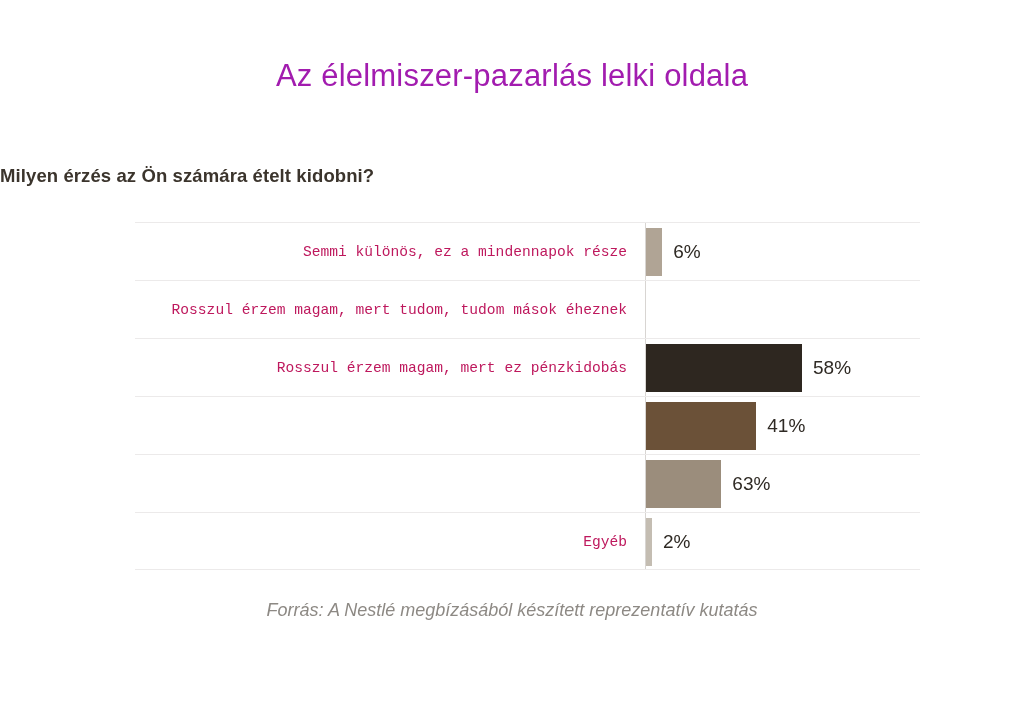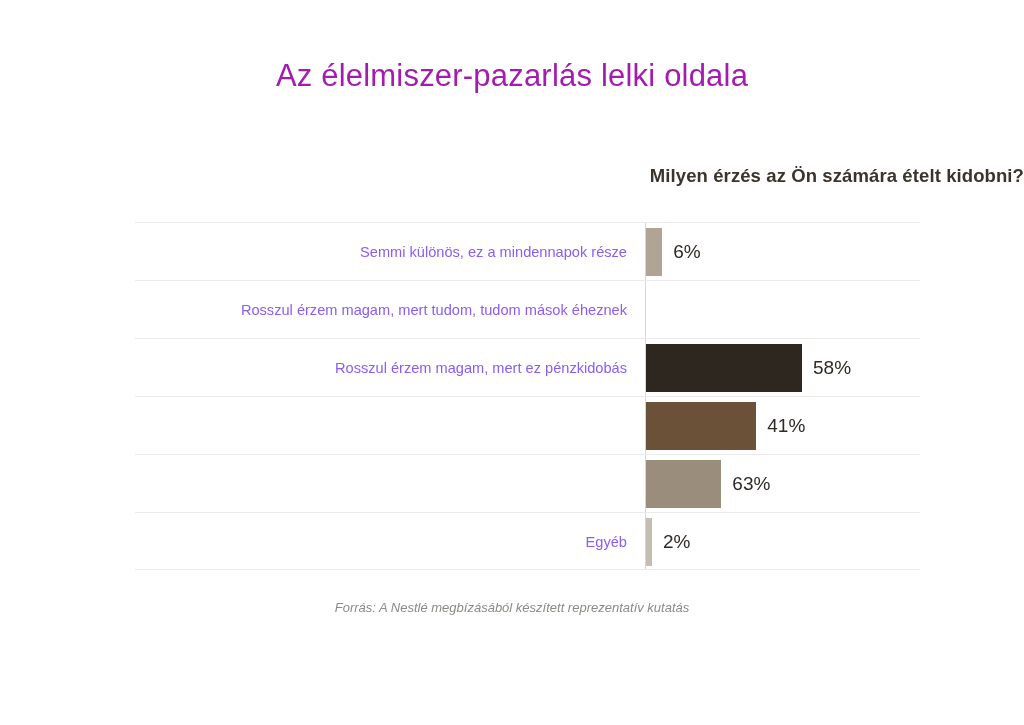--- a/index.html
+++ b/index.html
@@ -34,21 +34,21 @@
     color: #a21caf;
     letter-spacing: 0.2px;
     white-space: nowrap;
   }
 
   #chart-subtitle {
     position: absolute;
     left: 0;
     top: 165px;
     width: 1024px;
-    text-align: right;
+    text-align: left;
     font-size: 18.5px;
     font-weight: 700;
     color: #3b342c;
     letter-spacing: 0.1px;
     white-space: nowrap;
   }
 
   
   #plot {
     position: absolute;
@@ -73,24 +73,25 @@
     position: absolute;
     left: 0;
     top: 0;
     width: 494px;  
     height: 58px;
     display: flex;
     align-items: center;
     justify-content: flex-end;
     text-align: left;
     font-size: 14.6px;
-    color: #8b5cf6;
+    color: #be185d;
     line-height: 1.28;
     padding-right: 2px;
     box-sizing: border-box;
+    font-family: Liberation Mono, monospace;
   }
   .row-label span {
     display: block;
   }
 
   
   .bar-track {
     position: absolute;
     left: 511px;
     top: 0;
@@ -124,21 +125,21 @@
     background: #d8d5d2;
   }
 
   
   #source-note {
     position: absolute;
     left: 0;
     top: 600px;
     width: 1024px;
     text-align: center;
-    font-size: 13px;
+    font-size: 18px;
     font-style: italic;
     color: #8d8984;
     white-space: nowrap;
   }
 </style>
 </head>
 <body>
 
 <div id="page">
 

